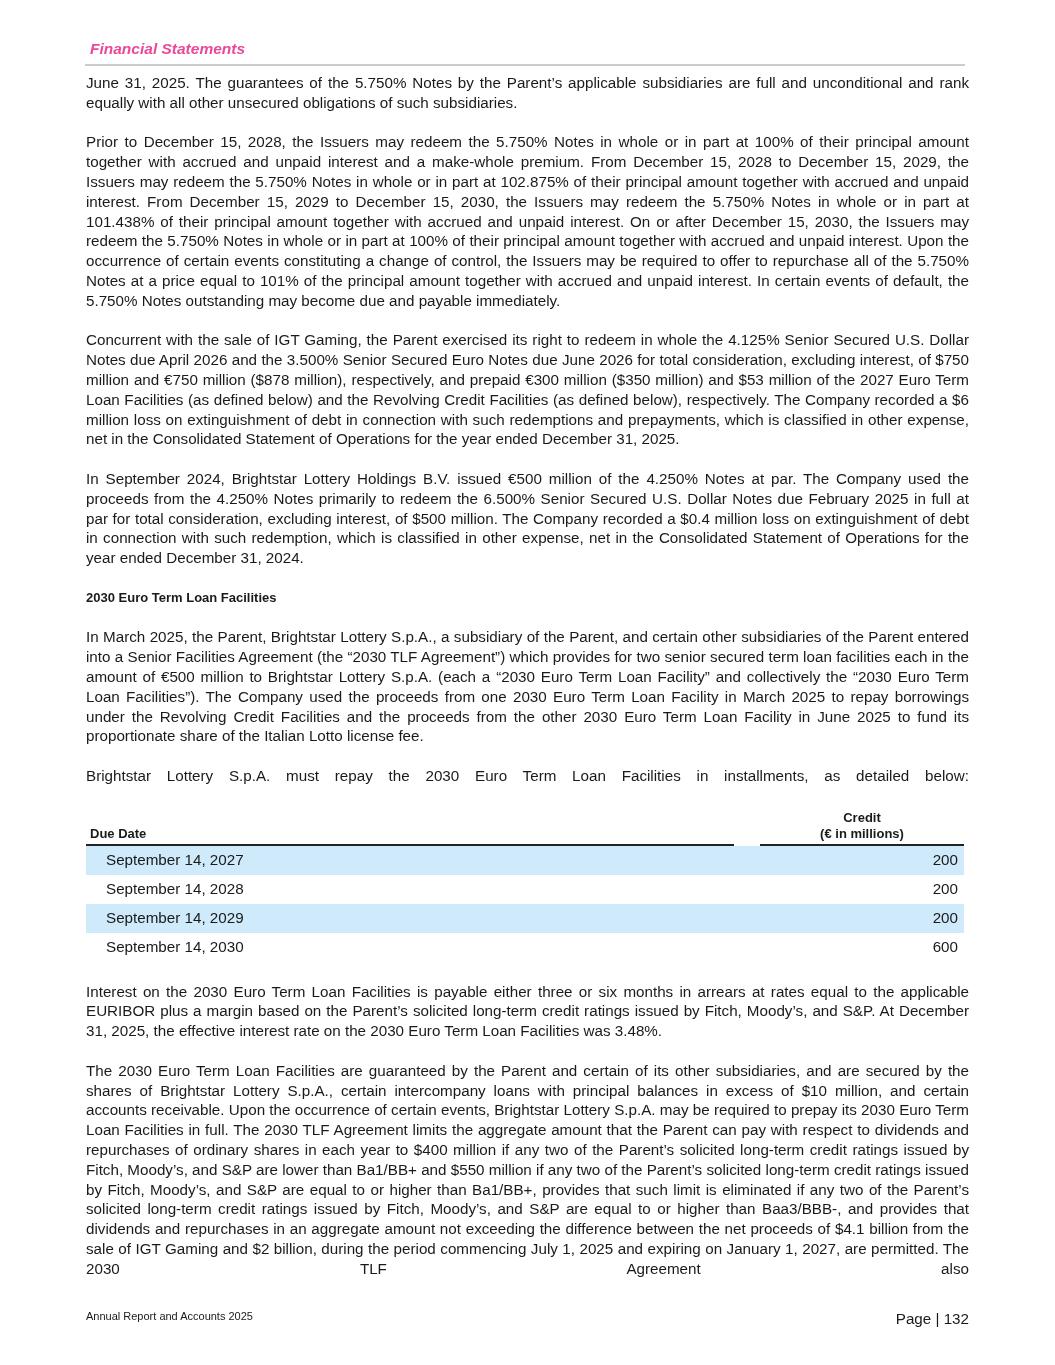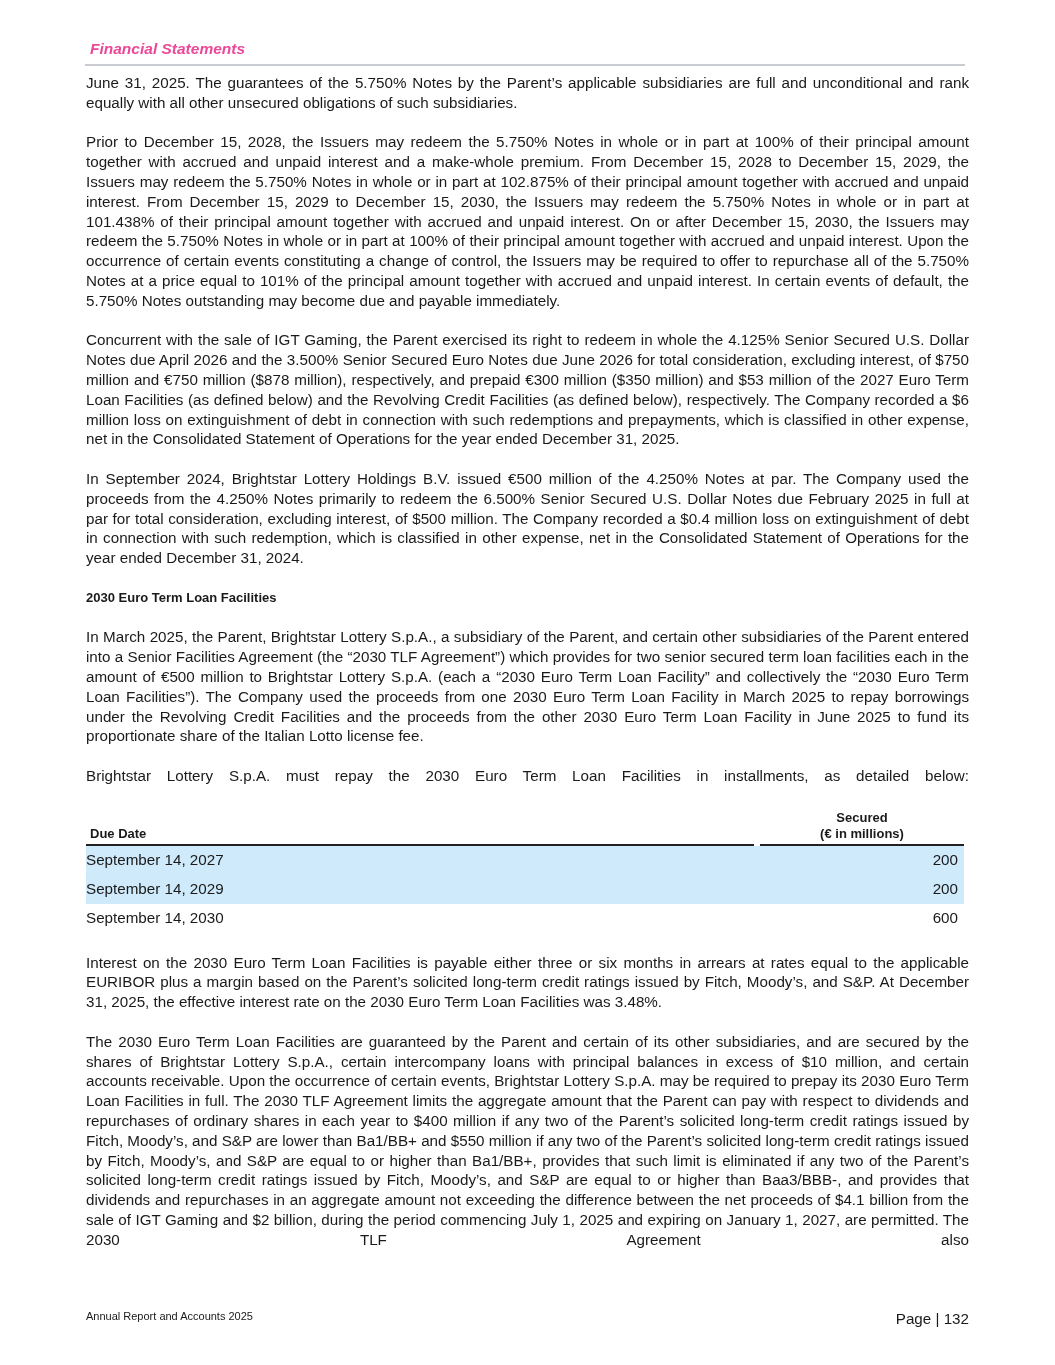--- a/index.html
+++ b/index.html
@@ -76,21 +76,21 @@
       padding: 0;
       border-bottom: none;
     }
     table.schedule th.col-amount {
       text-align: center;
       width: 196px;
       border-bottom: 2.5px solid #222;
     }
     table.schedule td {
       height: 29px;
-      padding: 0 6px 0 0;
+      padding: 0 6px 0 20px;
       line-height: 24.5px;
     }
     table.schedule td.amount {
       text-align: right;
     }
     table.schedule tr.shaded td {
       background: #cfeafb;
     }
     .footer-left {
       position: absolute;
@@ -120,28 +120,33 @@
   <h3 class="section-heading">2030 Euro Term Loan Facilities</h3>
   <p class="para">In March 2025, the Parent, Brightstar Lottery S.p.A., a subsidiary of the Parent, and certain other subsidiaries of the Parent entered into a Senior Facilities Agreement (the “2030 TLF Agreement”) which provides for two senior secured term loan facilities each in the amount of €500 million to Brightstar Lottery S.p.A. (each a “2030 Euro Term Loan Facility” and collectively the “2030 Euro Term Loan Facilities”). The Company used the proceeds from one 2030 Euro Term Loan Facility in March 2025 to repay borrowings under the Revolving Credit Facilities and the proceeds from the other 2030 Euro Term Loan Facility in June 2025 to fund its proportionate share of the Italian Lotto license fee.</p>
   <p class="para last-justify" style="margin-bottom:24px;">Brightstar Lottery S.p.A. must repay the 2030 Euro Term Loan Facilities in installments, as detailed below:</p>
 
   <table class="schedule">
     <thead>
       <tr>
         <th class="col-date">Due Date</th>
         <th class="gap"></th>
         <th class="col-amount">
-          <div>Secured</div>
+          <div>Credit</div>
           <div>(€ in millions)</div>
         </th>
       </tr>
     </thead>
     <tbody>
       <tr class="shaded">
         <td>September 14, 2027</td>
+        <td></td>
+        <td class="amount">200</td>
+      </tr>
+      <tr>
+        <td>September 14, 2028</td>
         <td></td>
         <td class="amount">200</td>
       </tr>
       <tr class="shaded">
         <td>September 14, 2029</td>
         <td></td>
         <td class="amount">200</td>
       </tr>
       <tr>
         <td>September 14, 2030</td>

